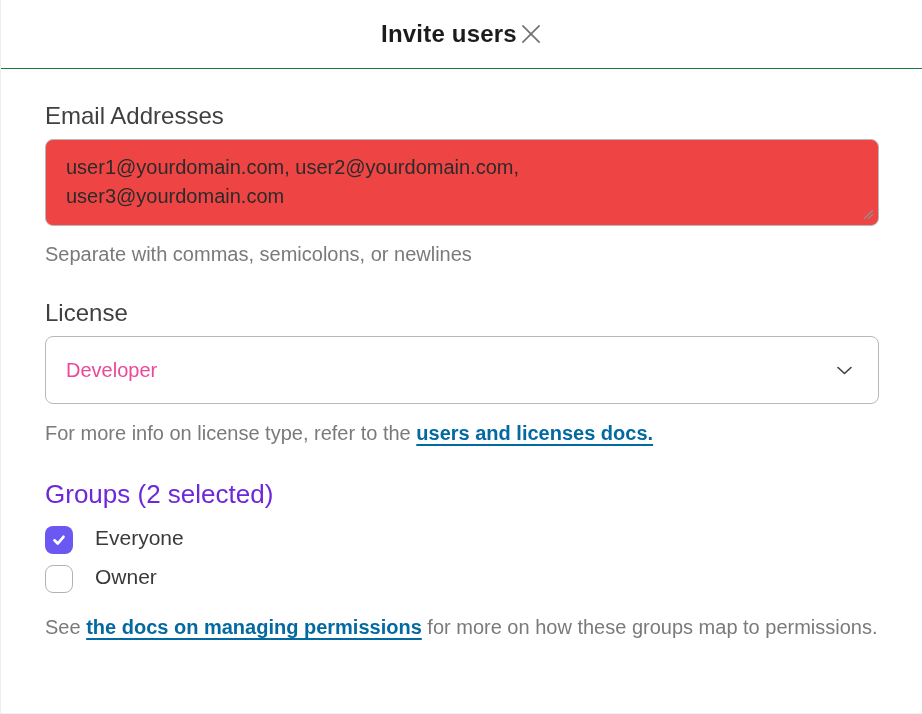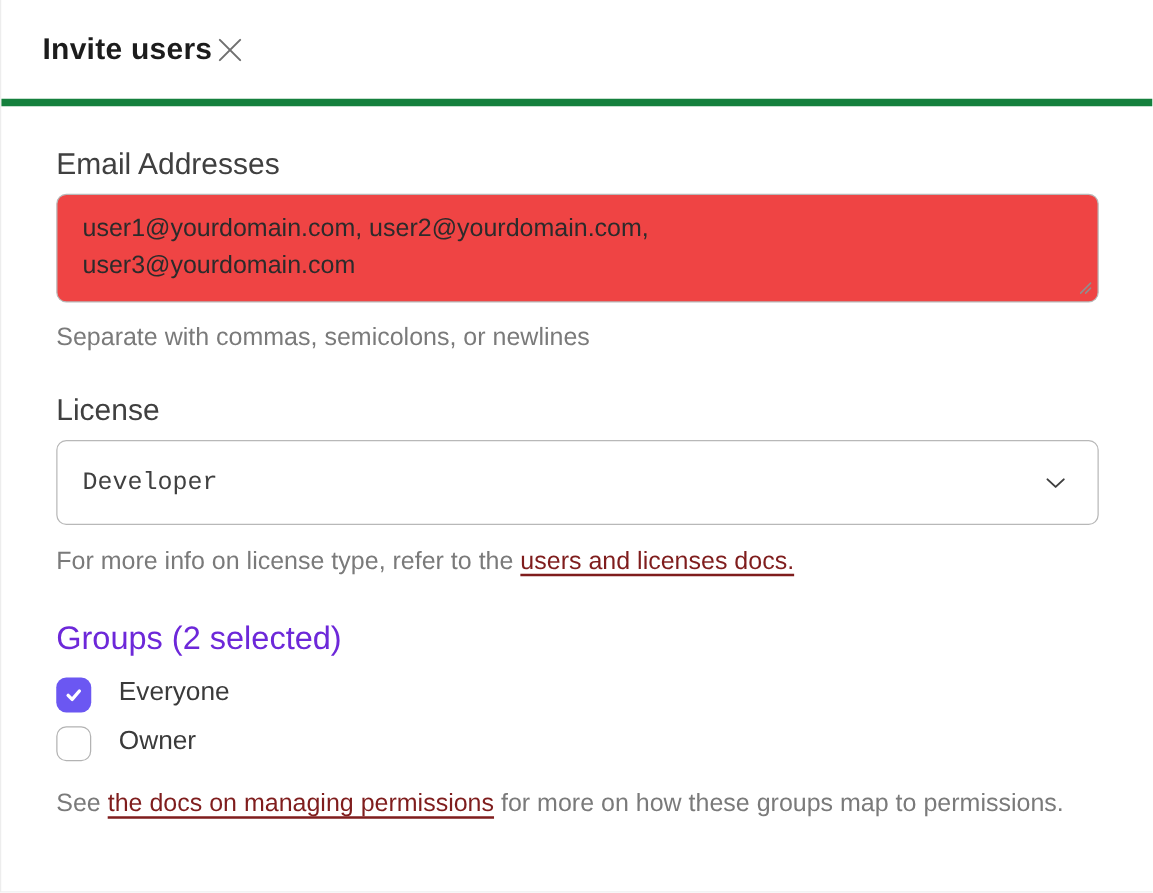--- a/index.html
+++ b/index.html
@@ -6,26 +6,26 @@
   html,body { width:922px; height:714px; }
   body {
     background:#ffffff;
     font-family:"Liberation Sans", sans-serif;
     color:#2b2b2b;
     border-left:1px solid #ededed;
     border-bottom:1px solid #f0f0f0;
     overflow:hidden;
   }
   .modal-header {
-    height:85px;
+    height:69px;
     display:flex;
     align-items:center;
-    justify-content:flex-start;
+    justify-content:center;
     padding:0 30px 0 33px;
-    border-bottom:6px solid #15803d;
+    border-bottom:1px solid #15803d;
   }
   .modal-title {
     font-size:24px;
     font-weight:700;
     color:#1c1c1c;
     letter-spacing:.2px;
   }
   .close-btn {
     width:28px; height:28px;
     display:flex; align-items:center; justify-content:center;
@@ -73,24 +73,24 @@
     height:68px;
     border:1px solid #b8b8b8;
     border-radius:8px;
     display:flex;
     align-items:center;
     justify-content:space-between;
     padding:0 25px 0 20px;
     cursor:pointer;
     background:#fff;
   }
-  .select-value { font-size:20px; color:#404040;font-family:Liberation Mono, monospace; }
+  .select-value { font-size:20px; color:#ec4899; }
   .inline-link {
-    color:#7f1d1d;
-    font-weight:400;
+    color:#0369a1;
+    font-weight:700;
     text-decoration:underline;
     text-underline-offset:4px;
     text-decoration-thickness:1.5px;
     cursor:pointer;
   }
   .groups-label {
     font-size:26px;
     color:#6d28d9;
     margin-top:31px;
     margin-bottom:16px;

